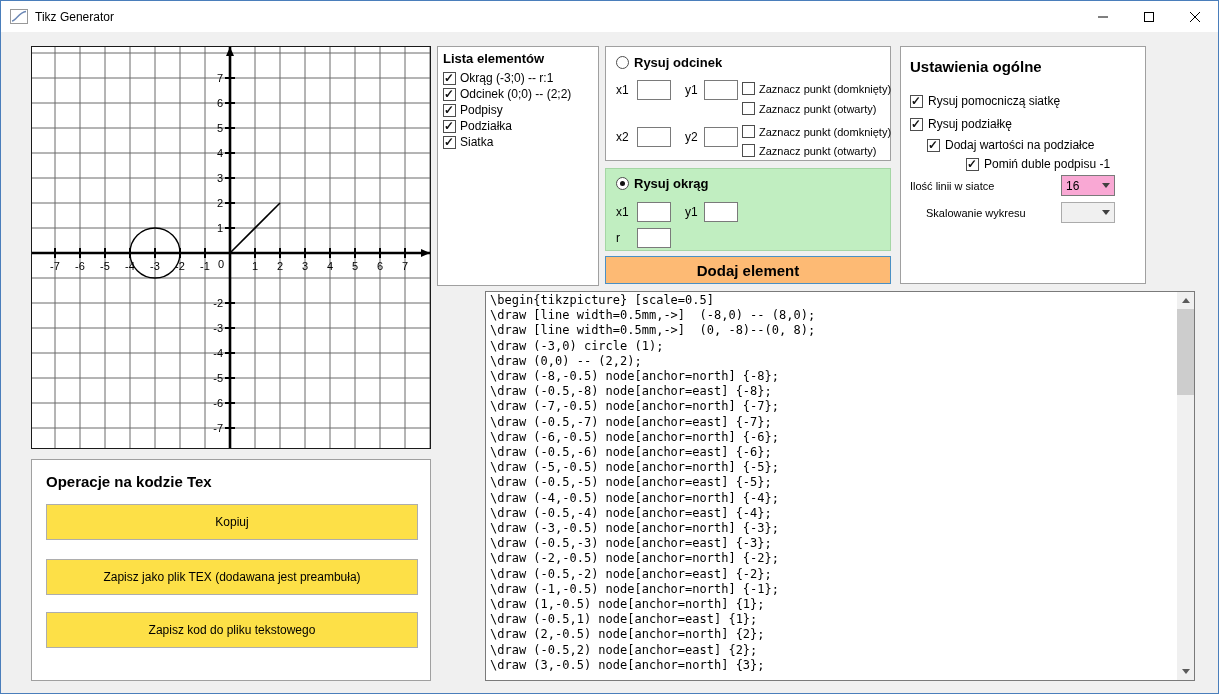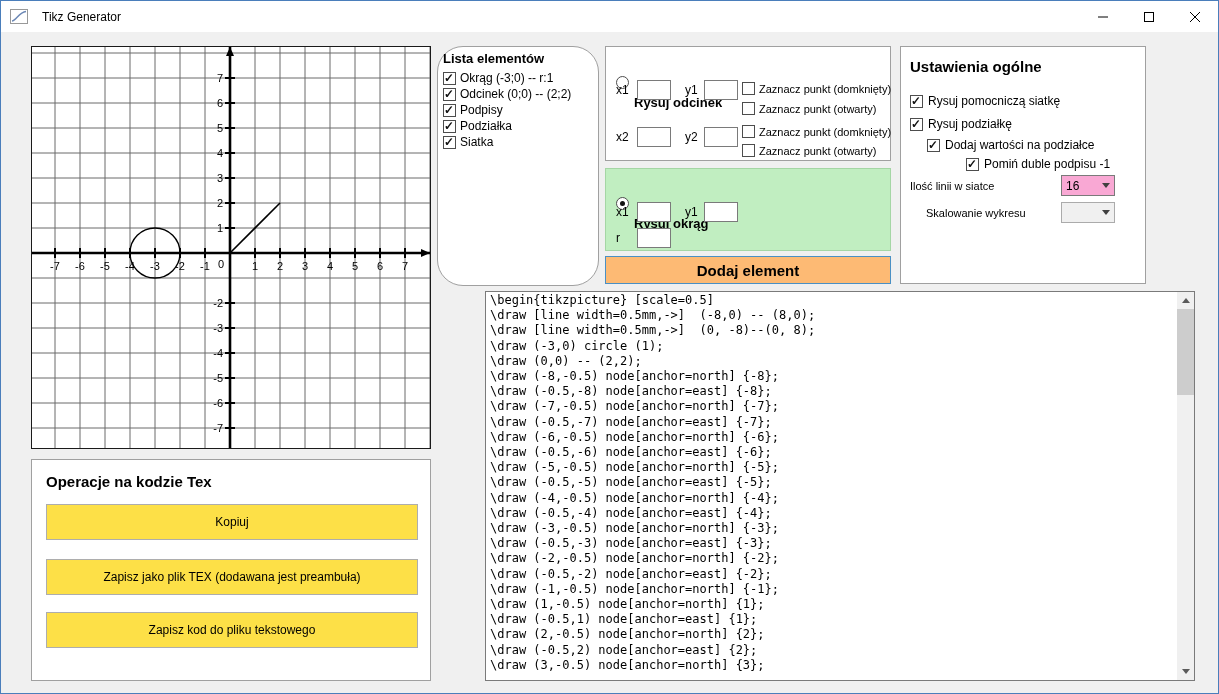--- a/index.html
+++ b/index.html
@@ -2,40 +2,40 @@
 <html><head>
 <meta charset="utf-8">
 <style>
   * { box-sizing: border-box; margin: 0; padding: 0; }
   html, body { width: 1219px; height: 694px; }
   body { font-family: "Liberation Sans", sans-serif; background: #f0f0f0; position: relative; overflow: hidden; }
   .app { position: absolute; inset: 0; border: 1px solid #4a7ebb; background: #f0f0f0; }
 
   .titlebar { position: absolute; left: 0; top: 0; right: 0; height: 31px; background: #fff; display: flex; align-items: center; }
   .app-icon { margin-left: 9px; display: flex; }
-  .title-text { font-size: 12px; color: #000; margin-left: 14px; }
+  .title-text { font-size: 12px; color: #000; margin-left: 7px; }
   .win-btns { margin-left: auto; display: flex; height: 100%; }
   .win-btn { width: 46px; height: 100%; display: flex; align-items: center; justify-content: center; }
 
   .panel { position: absolute; background: #fff; border: 1px solid #a0a0a0; }
 
   .canvas-panel { left: 30px; top: 45px; width: 400px; height: 403px; border: 1px solid #1a1a1a; overflow: hidden; }
 
-  .lista-panel { left: 436px; top: 45px; width: 162px; height: 240px; border-radius: 26px; }
+  .lista-panel { left: 436px; top: 45px; width: 162px; height: 240px; }
   .lista-title { font-size: 13px; font-weight: bold; padding: 4px 0 4px 5px; }
   .list-item { display: flex; align-items: center; gap: 4px; padding: 1px 0 1px 5px; font-size: 12px; white-space: nowrap; }
 
   .cb { width: 13px; height: 13px; min-width: 13px; border: 1px solid #4d4d4d; background: #fff; display: inline-block; position: relative; }
   .cb.on::before { content: "✓"; position: absolute; left: 0px; top: -2px; font-size: 12px; font-weight: bold; color: #111; }
   .radio { width: 13px; height: 13px; min-width: 13px; border: 1px solid #4d4d4d; border-radius: 50%; background: #fff; display: inline-block; position: relative; }
   .radio.on::after { content: ""; position: absolute; left: 3px; top: 3px; width: 5px; height: 5px; border-radius: 50%; background: #111; }
 
   .odcinek-panel { left: 604px; top: 45px; width: 286px; height: 115px; }
   .group-head { display: flex; align-items: center; gap: 5px; position: absolute; }
-  .group-head .t { font-size: 13px; font-weight: bold; margin-top: 40px; }
+  .group-head .t { font-size: 13px; font-weight: bold; }
   .fld-label { position: absolute; font-size: 12px; }
   .field { position: absolute; width: 34px; height: 20px; border: 1px solid #7a7a7a; background: #fff; font-size: 12px; padding: 0 2px; font-family: "Liberation Sans", sans-serif; }
   .mini-cb { position: absolute; display: flex; align-items: center; gap: 4px; font-size: 11px; white-space: nowrap; }
 
   .okrag-panel { left: 604px; top: 167px; width: 286px; height: 83px; background: #c1eec1; border: 1px solid #a5d6a5; }
 
   .dodaj-btn { position: absolute; left: 604px; top: 255px; width: 286px; height: 28px; background: #fdba74; border: 1px solid #4a90c4; font-size: 15px; font-weight: bold; display: flex; align-items: center; justify-content: center; color: #000; cursor: default; }
 
   .ustawienia-panel { left: 899px; top: 45px; width: 246px; height: 238px; }
   .ust-title { font-size: 15px; font-weight: bold; padding: 11px 0 0 9px; }

